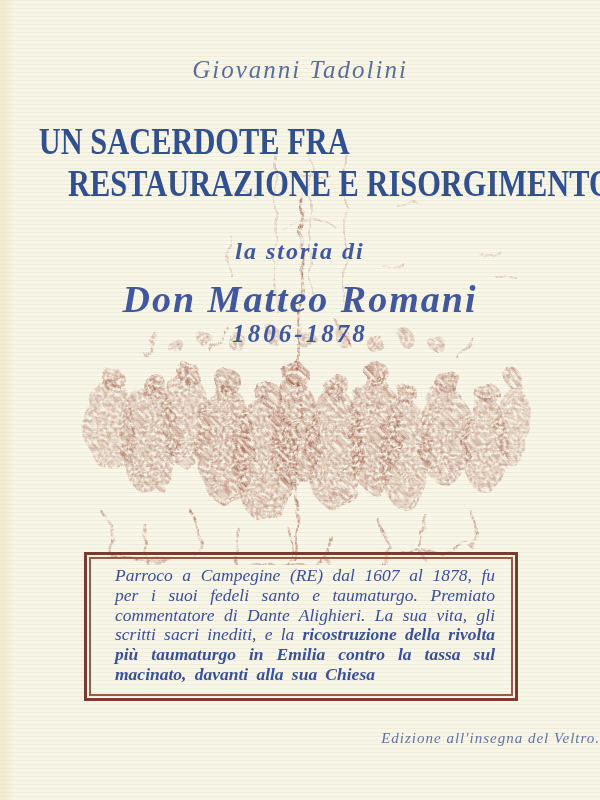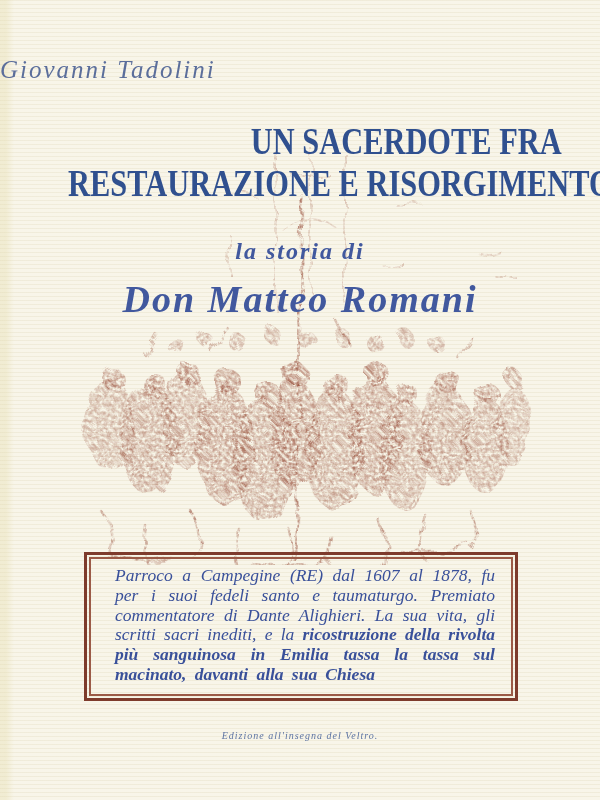--- a/index.html
+++ b/index.html
@@ -10,27 +10,27 @@
     overflow:hidden;
     background-color:#f8f5e9;
     background-image:
       linear-gradient(90deg, rgba(228,220,170,0.35) 0 6px, rgba(228,220,170,0) 14px),
       repeating-linear-gradient(180deg, rgba(212,203,164,0.22) 0 1px, rgba(0,0,0,0) 1px 4px);
     font-family:"Liberation Serif","DejaVu Serif",serif;
   }
   .illu{position:absolute;left:50px;top:135px;z-index:1;}
   .author{
     position:absolute;top:56px;left:0;width:100%;
-    text-align:left;z-index:2;
+    text-align:center;z-index:2;
     font-style:italic;font-size:25px;letter-spacing:2px;
     color:#5b6e9b;
   }
   .title{
     position:absolute;top:120px;left:0;width:100%;
-    text-align:right;z-index:2;
+    text-align:left;z-index:2;
     color:#30508f;font-weight:bold;font-size:38px;line-height:42px;
   }
   .title .tline{display:inline-block;transform:scaleX(0.8);transform-origin:50% 50%;white-space:nowrap;}
   .subtitle{position:absolute;top:238px;left:0;width:100%;text-align:center;z-index:2;color:#41589e;}
   .sub-prefix{font-style:italic;font-weight:bold;font-size:24px;letter-spacing:2px;line-height:26px;}
   .sub-name{font-style:italic;font-weight:bold;font-size:38px;letter-spacing:2px;line-height:42px;margin-top:14px;}
   .sub-years{font-style:italic;font-weight:bold;font-size:25px;letter-spacing:3px;line-height:28px;}
   .blurb-box{
     position:absolute;left:84px;top:552px;width:434px;z-index:3;
     border:3px solid #7e3b2c;box-sizing:border-box;background:transparent;
@@ -40,22 +40,22 @@
     padding:7px 16px 9px 24px;
   }
   .blurb-text{
     margin:0;color:#39509a;
     font-style:italic;font-size:17.5px;line-height:19.8px;
     text-align:justify;word-spacing:0.22em;
   }
   .blurb-text .emph{font-weight:bold;}
   .publisher{
     position:absolute;top:730px;left:0;width:100%;
-    text-align:center;z-index:2;
-    font-style:italic;font-size:10px;letter-spacing:1px;color:#5d74a3;
+    text-align:right;z-index:2;
+    font-style:italic;font-size:15px;letter-spacing:1px;color:#5d74a3;
   }
 </style>
 </head>
 <body>
 
 <div class="cover">
 
   <svg class="illu" width="500" height="430" viewBox="0 0 500 430" aria-hidden="true">
     <defs>
       <filter id="sketch" x="-15%" y="-15%" width="130%" height="130%">
@@ -147,23 +147,24 @@
   <div class="author">Giovanni Tadolini</div>
 
   <div class="title">
     <span class="tline">UN SACERDOTE FRA</span><br>
     <span class="tline">RESTAURAZIONE E RISORGIMENTO</span>
   </div>
 
   <div class="subtitle">
     <div class="sub-prefix">la storia di</div>
     <div class="sub-name">Don Matteo Romani</div>
+    <div class="sub-years">1806-1878</div>
   </div>
 
   <div class="blurb-box">
     <div class="blurb-inner">
-      <p class="blurb-text"><span>Parroco a Campegine (RE) dal 1607 al 1878, fu per i suoi fedeli santo e taumaturgo. Premiato commentatore di Dante Alighieri. La sua vita, gli scritti sacri inediti, e la </span><span class="emph">ricostruzione della rivolta più sanguinosa in Emilia tassa la tassa sul macinato, davanti alla sua Chiesa</span></p>
+      <p class="blurb-text"><span>Parroco a Campegine (RE) dal 1607 al 1878, fu per i suoi fedeli santo e taumaturgo. Premiato commentatore di Dante Alighieri. La sua vita, gli scritti sacri inediti, e la </span><span class="emph">ricostruzione della rivolta più taumaturgo in Emilia contro la tassa sul macinato, davanti alla sua Chiesa</span></p>
     </div>
   </div>
 
   <div class="publisher">Edizione all'insegna del Veltro.</div>
 
 </div>
 
 </body></html>

